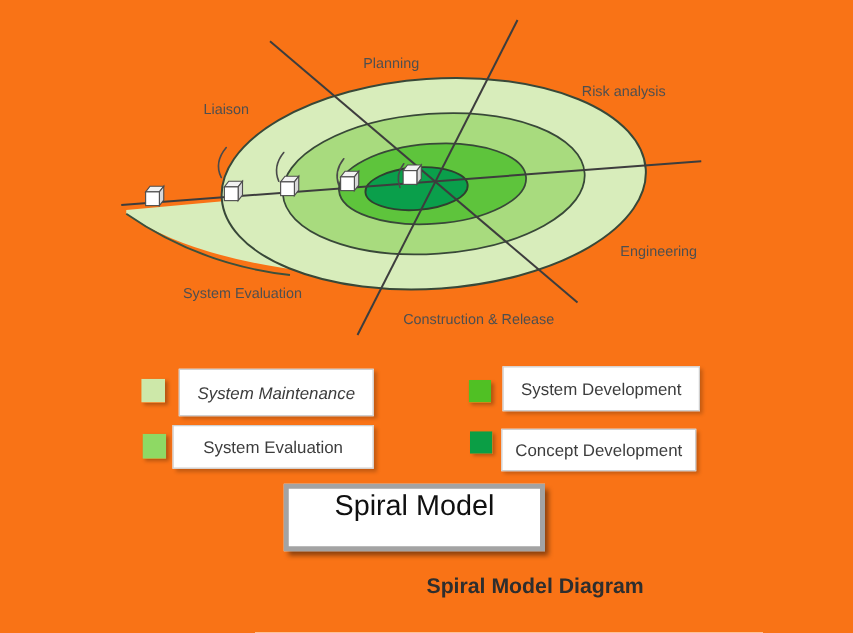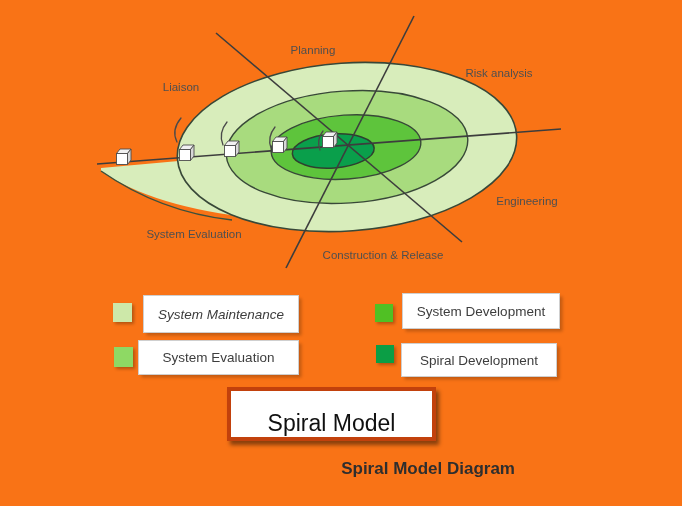--- a/index.html
+++ b/index.html
@@ -11,23 +11,23 @@
   .diagram-label{font-family:"Liberation Sans",sans-serif;font-size:11.5px;fill:#4f4f4f;}
   .legend-swatch{position:absolute;box-shadow:2px 2px 3px rgba(0,0,0,.28);line-height:0;}
   .legend-box{
     position:absolute;background:#fff;border:1px solid #cfcfcf;
     box-shadow:2.5px 2.5px 3px rgba(0,0,0,.22);
     display:flex;align-items:center;justify-content:center;
     font-size:13.5px;color:#3d3d3d;
   }
   .title-box{
     position:absolute;left:227px;top:387px;width:201px;height:46px;
-    background:#fff;border:4px solid #c2410c;
+    background:#fff;border:4px solid #a3a3a3;
     box-shadow:3px 4px 4px rgba(0,0,0,.45);
-    display:flex;align-items:flex-end;justify-content:center;
+    display:flex;align-items:flex-start;justify-content:center;
     font-size:23px;color:#101010;
   }
   .caption{
     position:absolute;left:155px;top:459px;width:360px;
     text-align:right;font-size:17px;font-weight:600;color:#2e2e2e;
   }
 </style>
 </head>
 <body>
 
@@ -117,21 +117,21 @@
     <div class="legend-box" style="left:402px;top:293px;width:156px;height:34px;">
       <span>System Development</span>
     </div>
 
     <span class="legend-swatch" style="left:376px;top:345px;">
       <svg width="18" height="18">
           <rect width="18" height="18" fill="#0b9e45"></rect>
         </svg>
     </span>
     <div class="legend-box" style="left:401px;top:343px;width:154px;height:32px;">
-      <span>Spiral Development</span>
+      <span>Concept Development</span>
     </div>
 
   </div>
 
   <div class="title-box">
     <span>Spiral Model</span>
   </div>
 
   <div class="caption">Spiral Model Diagram</div>
 

